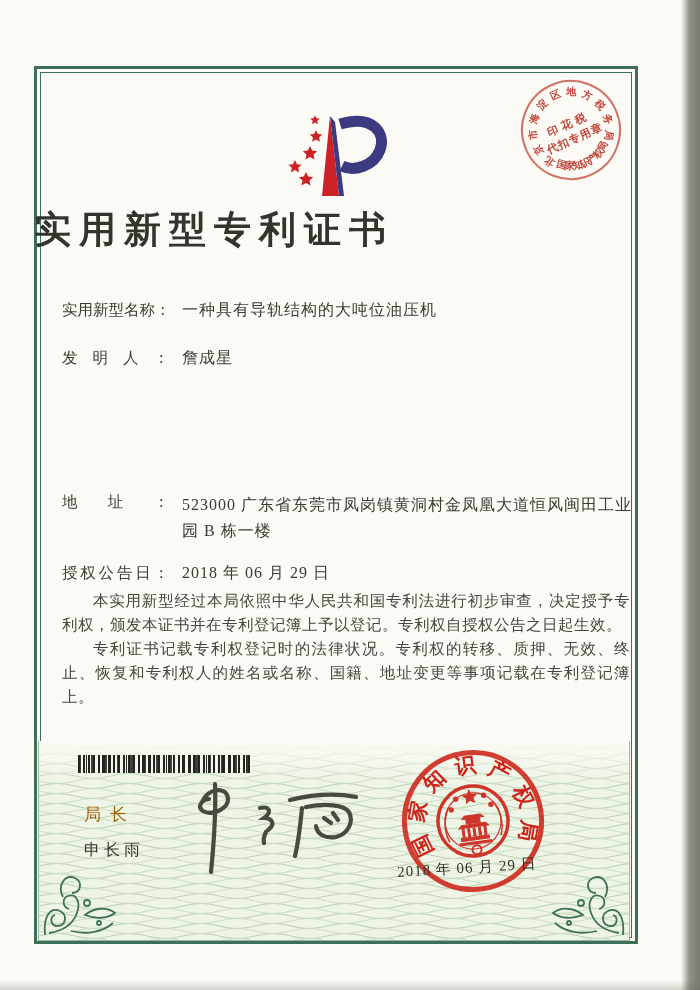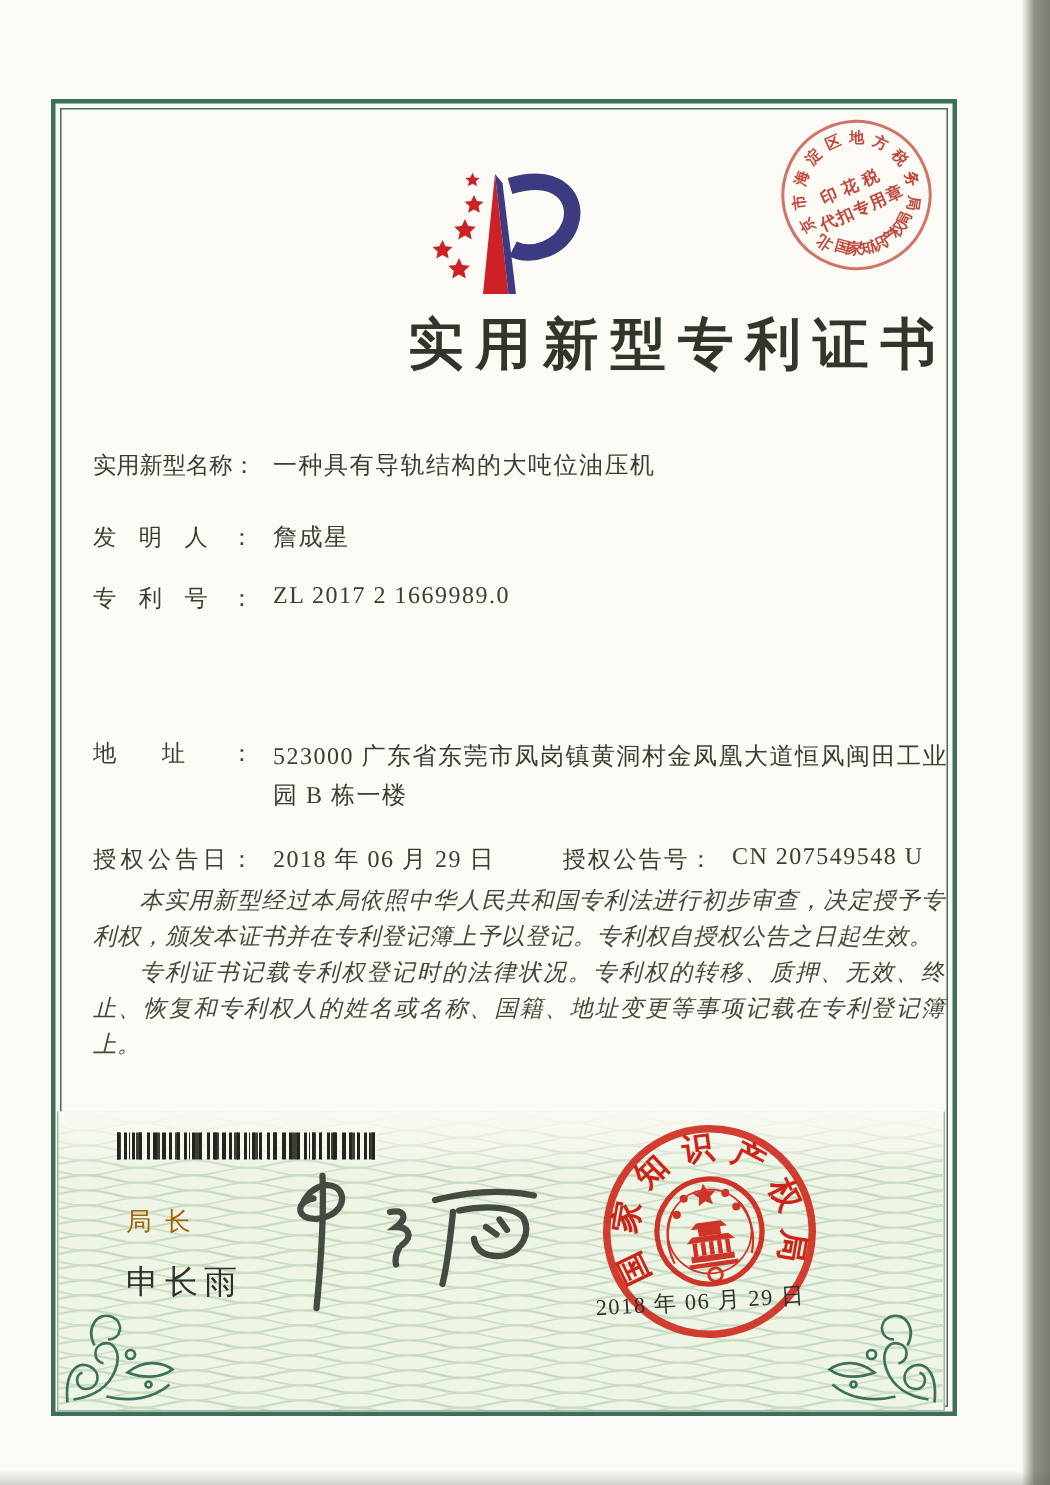--- a/index.html
+++ b/index.html
@@ -24,34 +24,34 @@
   
   .cert-border{position:absolute;left:34px;top:66px;width:598px;height:872px;
     border:3px solid var(--border-green);}
   .cert-border .inner-line{position:absolute;inset:3px;border:1px solid var(--border-green);}
 
   .cert-number{position:absolute;left:62px;top:96px;font-size:17px;letter-spacing:3px;color:var(--ink);}
 
   
   .logo{position:absolute;left:282px;top:108px;}
 
-  .title{position:absolute;left:34px;width:598px;top:205px;text-align:right;
+  .title{position:absolute;left:34px;width:598px;top:205px;text-align:left;
     font-size:37px;font-weight:600;letter-spacing:8px;color:#32352c;}
 
   
   .frow{position:absolute;left:62px;font-size:16px;color:var(--ink);white-space:nowrap;}
   .flabel{display:inline-block;width:107px;font-size:15.5px;letter-spacing:0;
     text-align:justify;text-align-last:justify;vertical-align:top;}
   .fvalue{display:inline-block;margin-left:9px;letter-spacing:1px;vertical-align:top;}
   .fvalue.wrap{white-space:normal;width:452px;line-height:26px;}
   .frow .second-col{position:absolute;left:313px;top:0;white-space:nowrap;}
   .frow .second-col .flabel{width:100px;}
 
   
-  .paras{position:absolute;left:62px;top:589px;width:568px;color:#45483d;font-style:italic;}
+  .paras{position:absolute;left:62px;top:589px;width:568px;color:#45483d;}
   .paras p{margin:0;font-size:15.5px;line-height:24px;text-indent:2em;
     text-align:justify;letter-spacing:.5px;}
 
   
   .guilloche{position:absolute;left:38px;top:741px;width:590px;height:199px;
     background:#eef4e6;border-left:1px solid rgba(62,111,88,.45);
     border-right:1px solid rgba(62,111,88,.45);border-bottom:1px solid rgba(62,111,88,.45);
     overflow:hidden;}
   .guilloche svg.waves{position:absolute;inset:0;}
   .guilloche .fade{position:absolute;left:0;top:0;width:100%;height:42px;
@@ -61,21 +61,21 @@
   .corner-orn.right{right:2px;transform:scaleX(-1);}
 
   .barcode{position:absolute;left:78px;top:755px;width:174px;height:18px;
     background-color:rgba(246,248,240,.6);
     background-image:
       repeating-linear-gradient(90deg,#24241f 0 2px,transparent 2px 5px),
       repeating-linear-gradient(90deg,#24241f 0 1px,transparent 1px 8px),
       repeating-linear-gradient(90deg,rgba(30,30,25,.85) 0 3px,transparent 3px 13px);}
 
   .signer-title{position:absolute;left:84px;top:803px;font-size:17px;letter-spacing:9px;color:#a16207;}
-  .signer-name{position:absolute;left:84px;top:840px;font-size:22px;letter-spacing:4px;color:#2e342c;}
+  .signer-name{position:absolute;left:84px;top:840px;font-size:16px;letter-spacing:4px;color:#2e342c;}
   .signature{position:absolute;left:168px;top:776px;}
 
   
   .seal{position:absolute;left:402px;top:750px;width:142px;height:142px;transform:rotate(-8deg);}
   .seal .ring{position:absolute;inset:0;border:5px solid rgba(205,35,24,.88);border-radius:50%;}
   .seal .arc{position:absolute;inset:0;color:var(--seal-red);font-weight:bold;}
   .seal .emblem{position:absolute;left:33px;top:27px;}
   .seal-date{position:absolute;left:397px;top:858px;width:160px;font-size:15px;
     letter-spacing:1px;color:#30322a;transform:rotate(-3.5deg);}
 
@@ -150,35 +150,27 @@
   <div class="title">实用新型专利证书</div>
 
   <div class="frow" style="top:348px">
     <span class="flabel">发明人：</span>
     <span class="fvalue">詹成星</span>
   </div>
   <div class="frow" style="top:300px">
     <span class="flabel">实用新型名称：</span>
     <span class="fvalue">一种具有导轨结构的大吨位油压机</span>
   </div>
-  <div class="frow" style="top:389px">
-    <span class="flabel">专利号：</span>
-    <span class="fvalue">ZL 2017 2 1669989.0</span>
-  </div>
   <div class="frow" style="top:492px">
     <span class="flabel">地址：</span>
     <span class="fvalue wrap">523000 广东省东莞市凤岗镇黄洞村金凤凰大道恒风闽田工业园 B 栋一楼</span>
   </div>
   <div class="frow" style="top:563px">
     <span class="flabel">授权公告日：</span>
     <span class="fvalue">2018 年 06 月 29 日</span>
-    <span class="second-col">
-      <span class="flabel">授权公告号：</span>
-      <span class="fvalue">CN 207549548 U</span>
-    </span>
   </div>
 
   <div class="paras">
     <p>本实用新型经过本局依照中华人民共和国专利法进行初步审查，决定授予专利权，颁发本证书并在专利登记簿上予以登记。专利权自授权公告之日起生效。</p>
     <p>专利证书记载专利权登记时的法律状况。专利权的转移、质押、无效、终止、恢复和专利权人的姓名或名称、国籍、地址变更等事项记载在专利登记簿上。</p>
   </div>
 
   <div class="guilloche">
     <svg class="waves" width="590" height="199">
       <defs>

